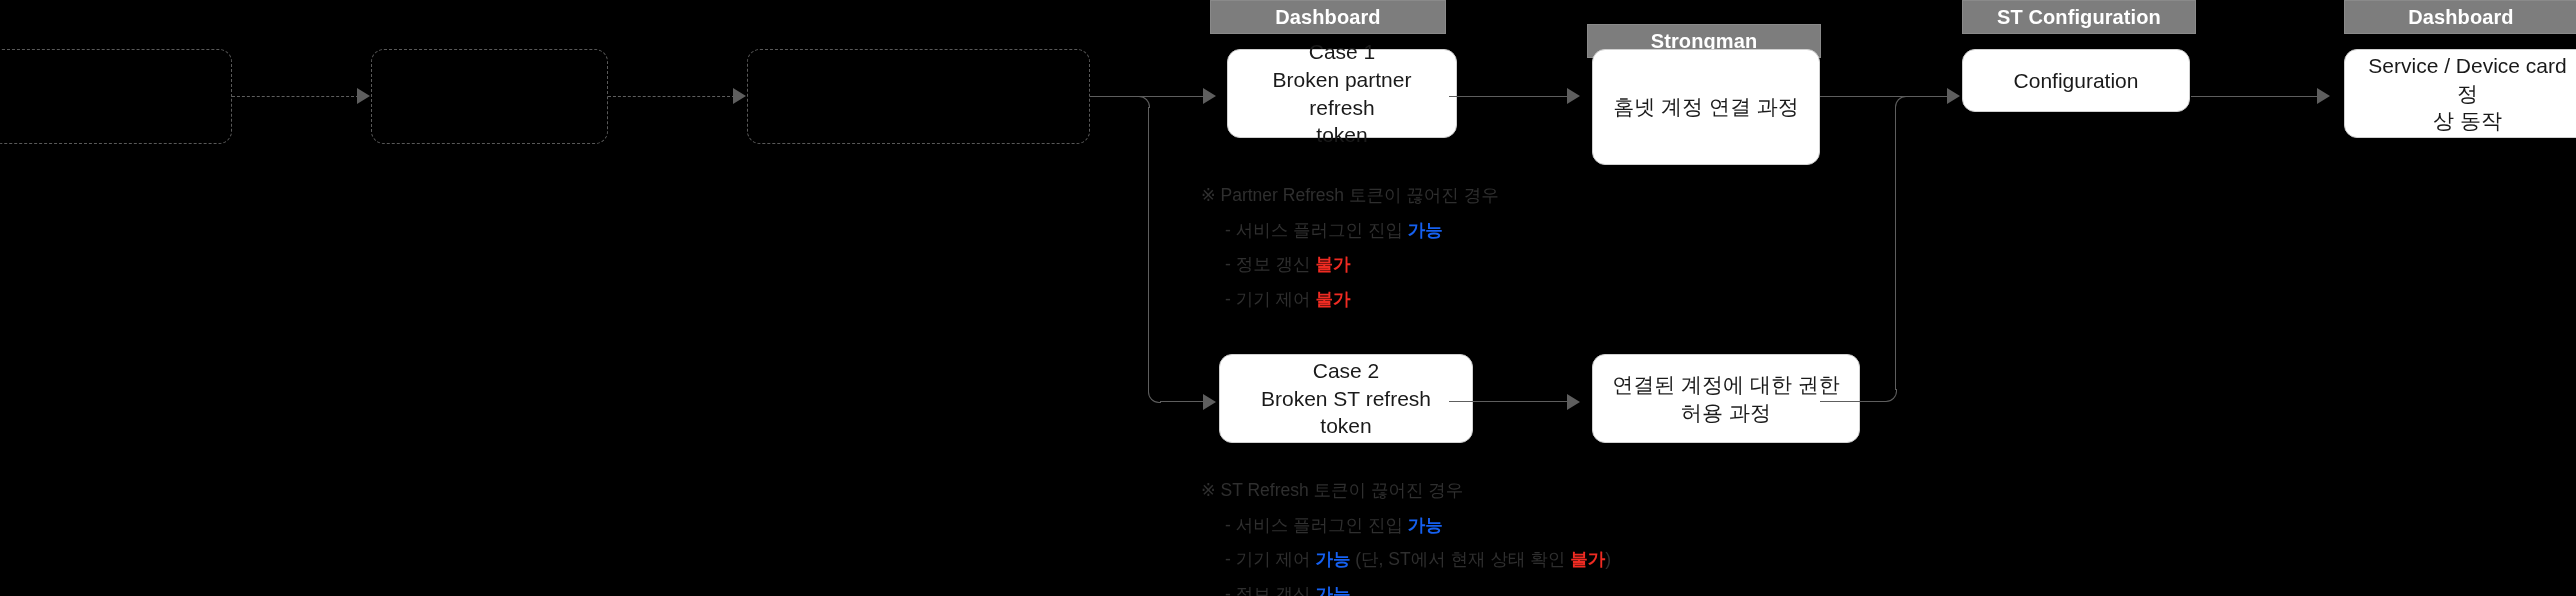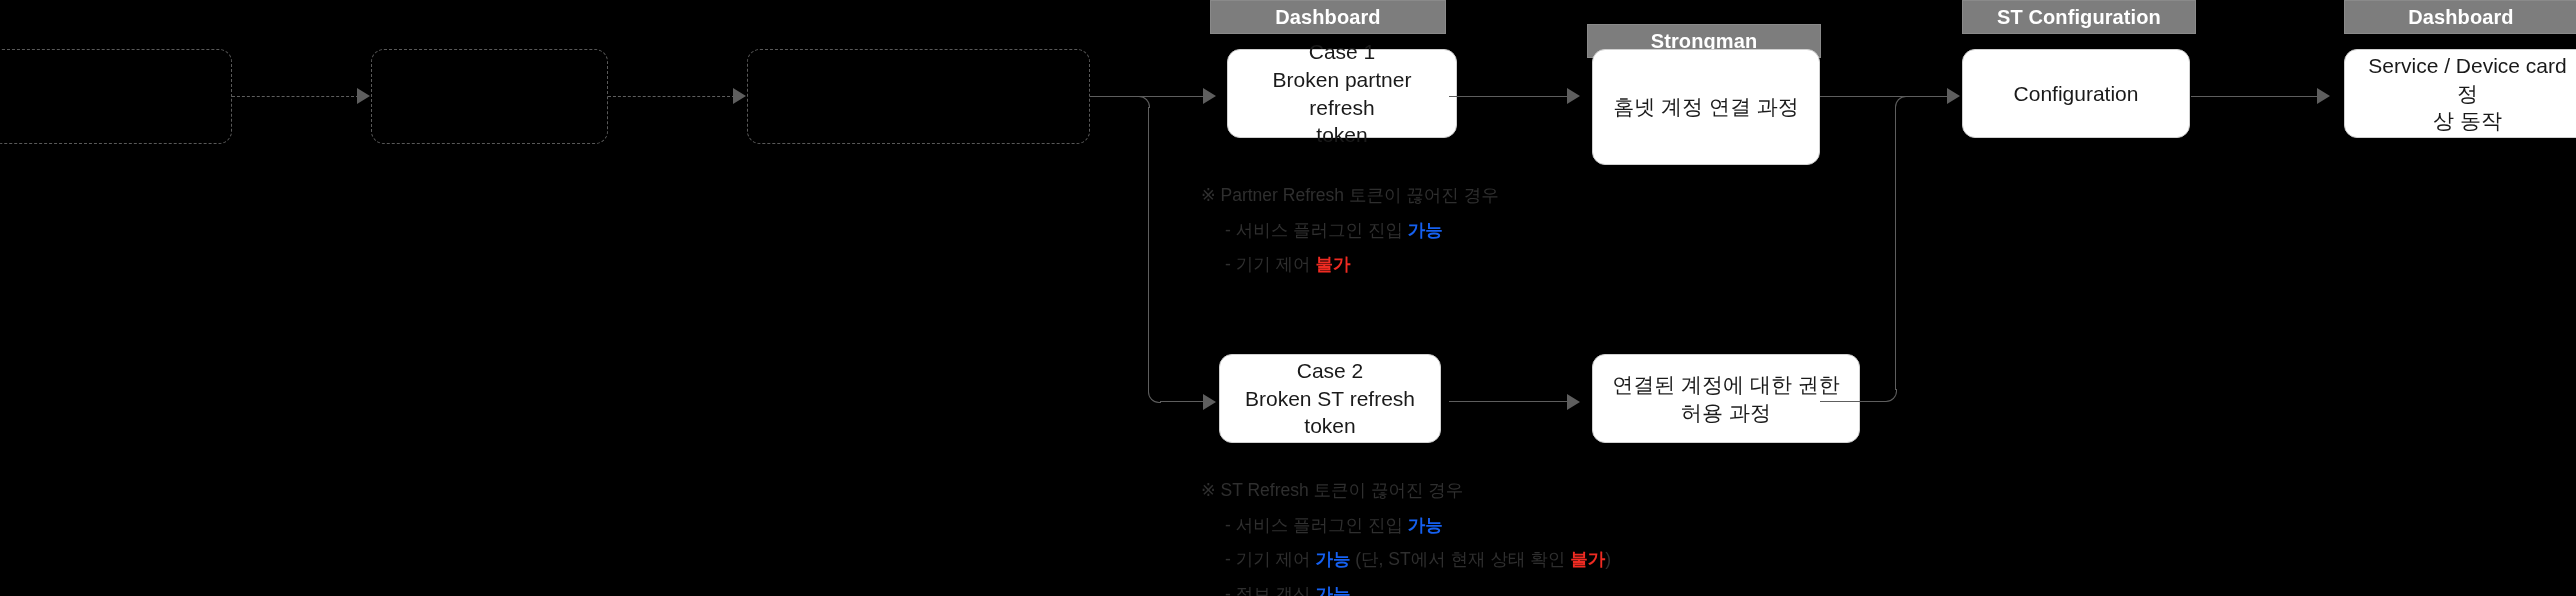--- a/index.html
+++ b/index.html
@@ -95,46 +95,47 @@
 token</div>
 
   <div class="hline" style="left:1449px;top:96px;width:120px;"></div>
   <div class="arrow" style="left:1567px;top:88px;"></div>
 
   <div class="node" style="left:1592px;top:49px;width:228px;height:116px;">홈넷 계정 연결 과정</div>
 
   <div class="hline" style="left:1820px;top:96px;width:129px;"></div>
   <div class="arrow" style="left:1947px;top:88px;"></div>
 
-  <div class="node" style="left:1962px;top:49px;width:228px;height:89px;">Configuration</div>
+  <div class="node" style="left:1962px;top:49px;width:228px;height:63px;">Configuration</div>
 
   <div class="hline" style="left:2191px;top:96px;width:129px;"></div>
   <div class="arrow" style="left:2317px;top:88px;"></div>
 
   <div class="node" style="left:2344px;top:49px;width:247px;height:89px;">Service / Device card 정
 상 동작</div>
 
-  <div class="node" style="left:1219px;top:354px;width:222px;height:89px;">Case 2
+  <div class="node" style="left:1219px;top:354px;width:254px;height:89px;">Case 2
 Broken ST refresh
 token</div>
 
   <div class="hline" style="left:1449px;top:401px;width:120px;"></div>
   <div class="arrow" style="left:1567px;top:394px;"></div>
 
   <div class="node" style="left:1592px;top:354px;width:268px;height:89px;">연결된 계정에 대한 권한
 허용 과정</div>
 
   <div class="hline" style="left:1820px;top:401px;width:66px;"></div>
   <div class="elbow br" style="left:1885px;top:389px;width:12px;height:13px;"></div>
   <div class="vline" style="left:1895px;top:107px;height:283px;"></div>
   <div class="elbow tl" style="left:1895px;top:96px;width:12px;height:12px;"></div>
 
   <div class="note" style="left:1201px;top:182px;">
     <span class="ttl">※ Partner Refresh 토큰이 끊어진 경우</span>
     <span class="li"><span>- 서비스 플러그인 진입 </span><span class="ok">가능</span></span>
+    <span class="li"><span>- 정보 갱신 </span><span class="no">불가</span></span>
     <span class="li"><span>- 기기 제어 </span><span class="no">불가</span></span>
   </div>
 
   <div class="note" style="left:1201px;top:477px;">
     <span class="ttl">※ ST Refresh 토큰이 끊어진 경우</span>
     <span class="li"><span>- 서비스 플러그인 진입 </span><span class="ok">가능</span></span>
     <span class="li"><span>- 기기 제어 </span><span class="ok">가능</span><span> (단, ST에서 현재 상태 확인 </span><span class="no">불가</span><span>)</span></span>
     <span class="li"><span>- 정보 갱신 </span><span class="ok">가능</span></span>
   </div>
 

